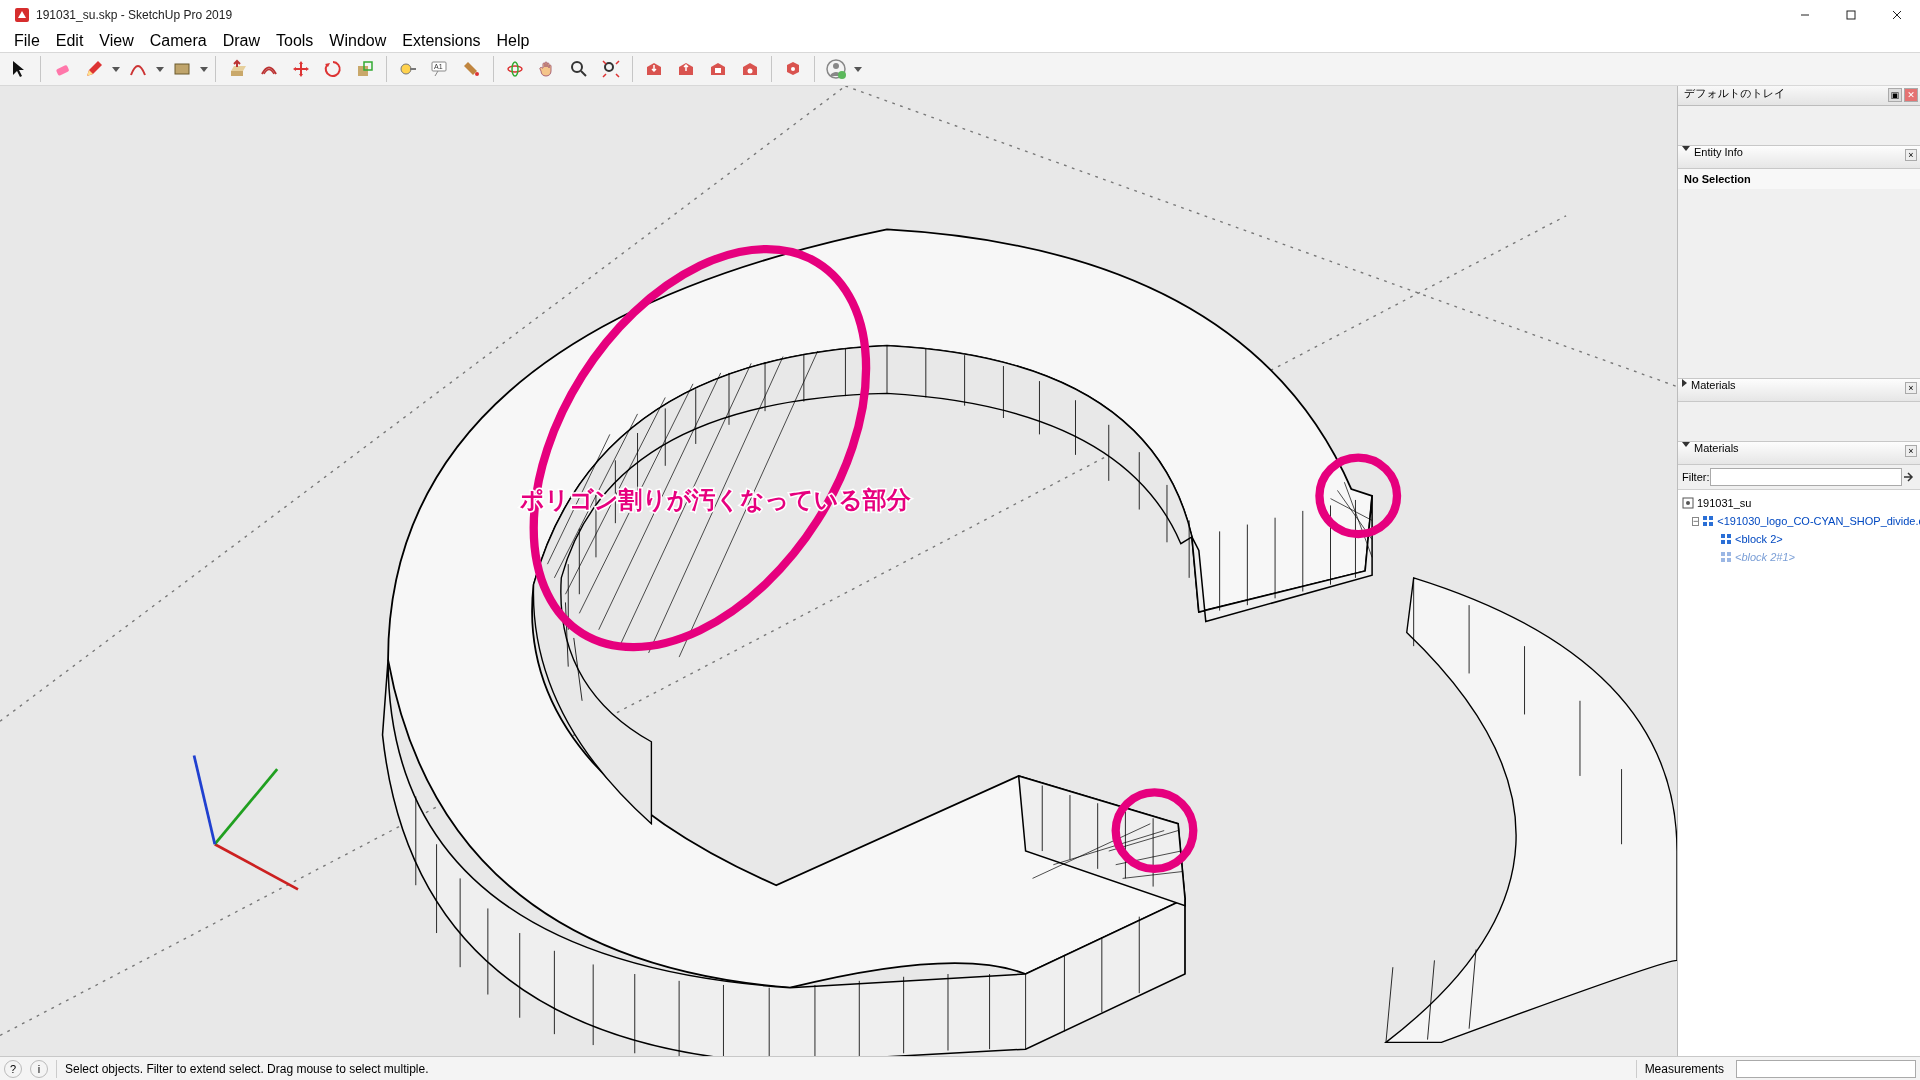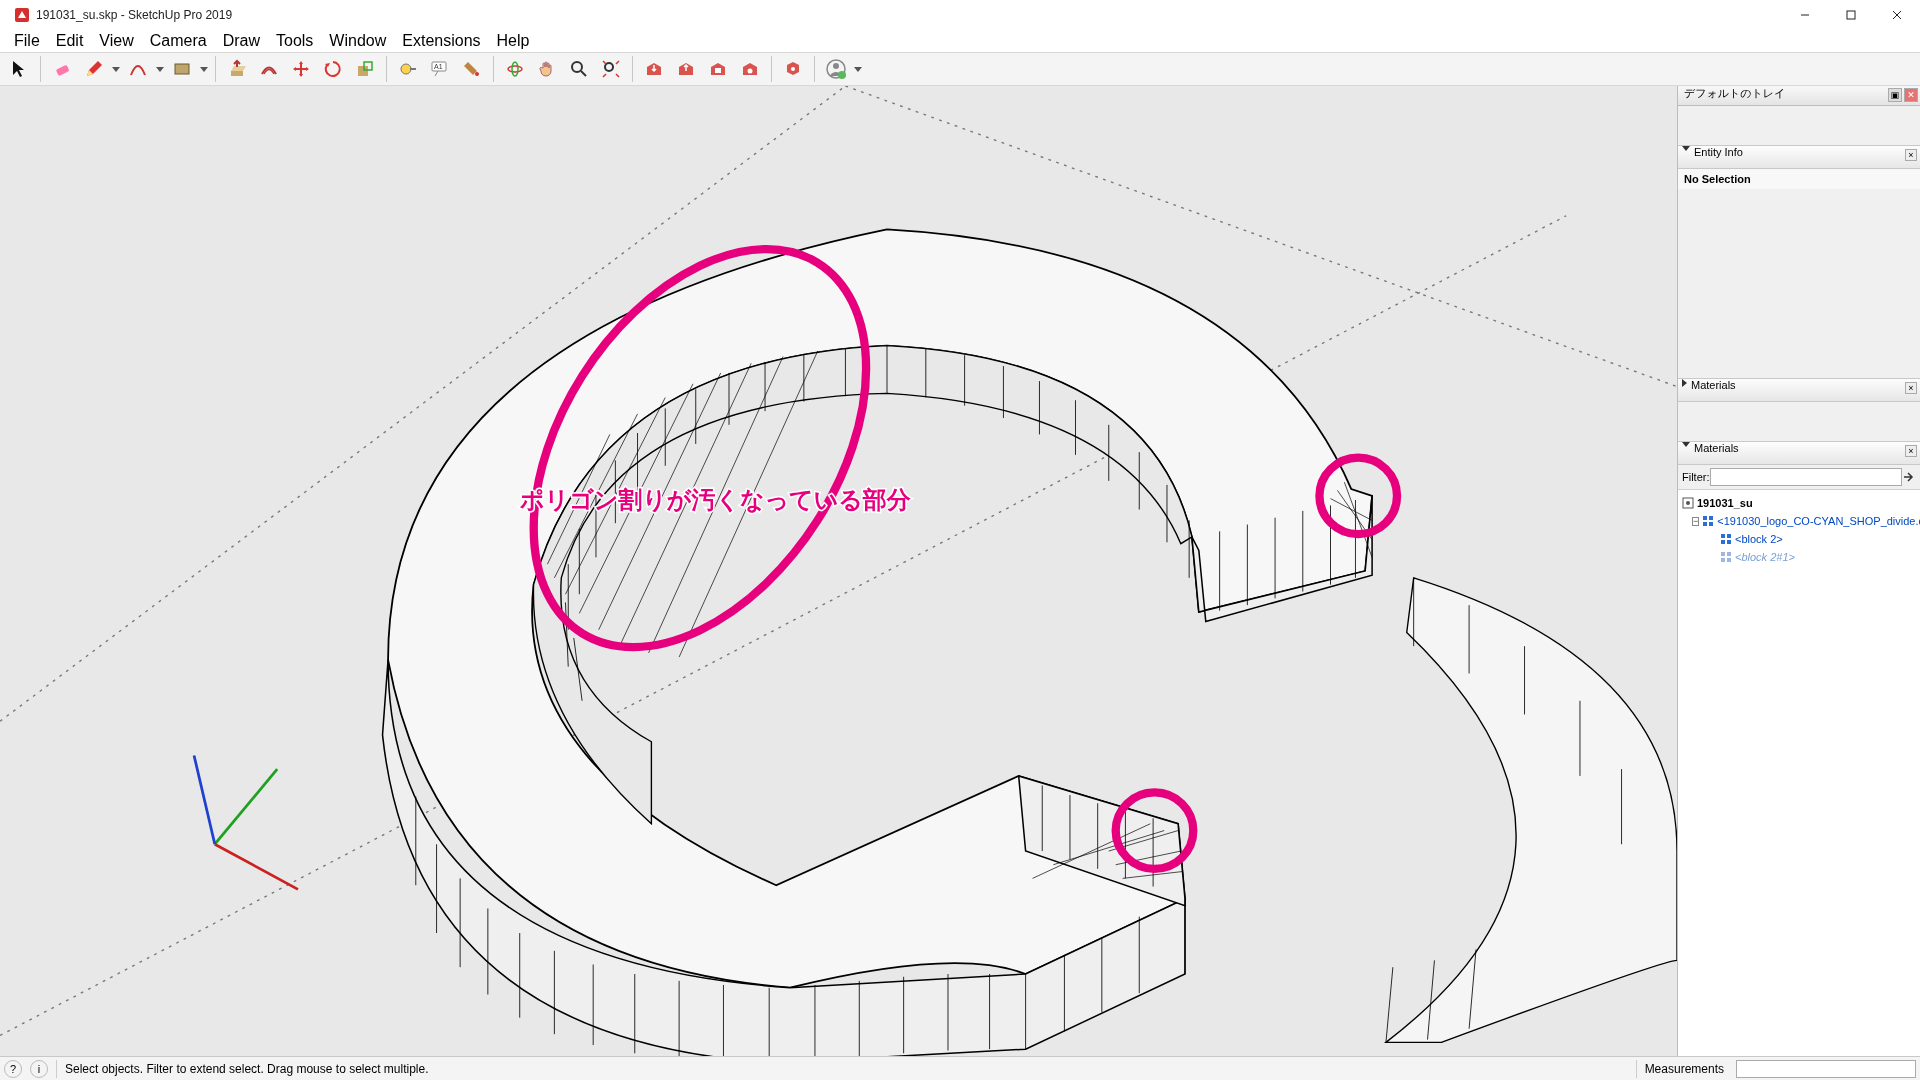--- a/index.html
+++ b/index.html
@@ -47,21 +47,21 @@
 .filter-row input { flex:1; height:18px; border:1px solid #aaa; font-size:11px; padding:0 3px; }
 .outliner-tree { padding: 4px 2px; background:#fff; flex:1; overflow:auto; }
 .tree-row { display:flex; align-items:center; gap:3px; height:18px; padding-left:2px; white-space:nowrap; }
 .tree-row.lvl1 { padding-left: 12px; }
 .tree-row.lvl2 { padding-left: 40px; }
 .tree-toggle { width:9px; height:9px; border:1px solid #888; font-size:9px; line-height:7px; text-align:center; color:#444; }
 .tree-icon { width:12px; height:12px; display:inline-flex; }
 .tree-label { font-size:11px; }
 .tree-label.comp { color:#0048c0; }
 .tree-label.comp-dim { color:#7a9ed6; font-style:italic; }
-.tree-label.bold { font-weight:700; }
+.tree-label.bold { font-weight:400; }
 
 
 .statusbar { position:absolute; bottom:0; left:0; right:0; height:24px; background:#f4f4f4; border-top:1px solid #c8c8c8; display:flex; align-items:center; font-size:12px; padding:0 4px; gap:8px; }
 .statusbar .sb-icon { width:18px; height:18px; border:1px solid #bbb; border-radius:50%; display:flex; align-items:center; justify-content:center; font-size:11px; }
 .statusbar .sb-sep { width:1px; height:18px; background:#ccc; }
 .statusbar .spacer { flex:1; }
 .statusbar .meas-label { padding-right:4px; }
 .statusbar .meas-box { width:180px; height:18px; border:1px solid #aaa; background:#fff; }
 </style>
 </head>

